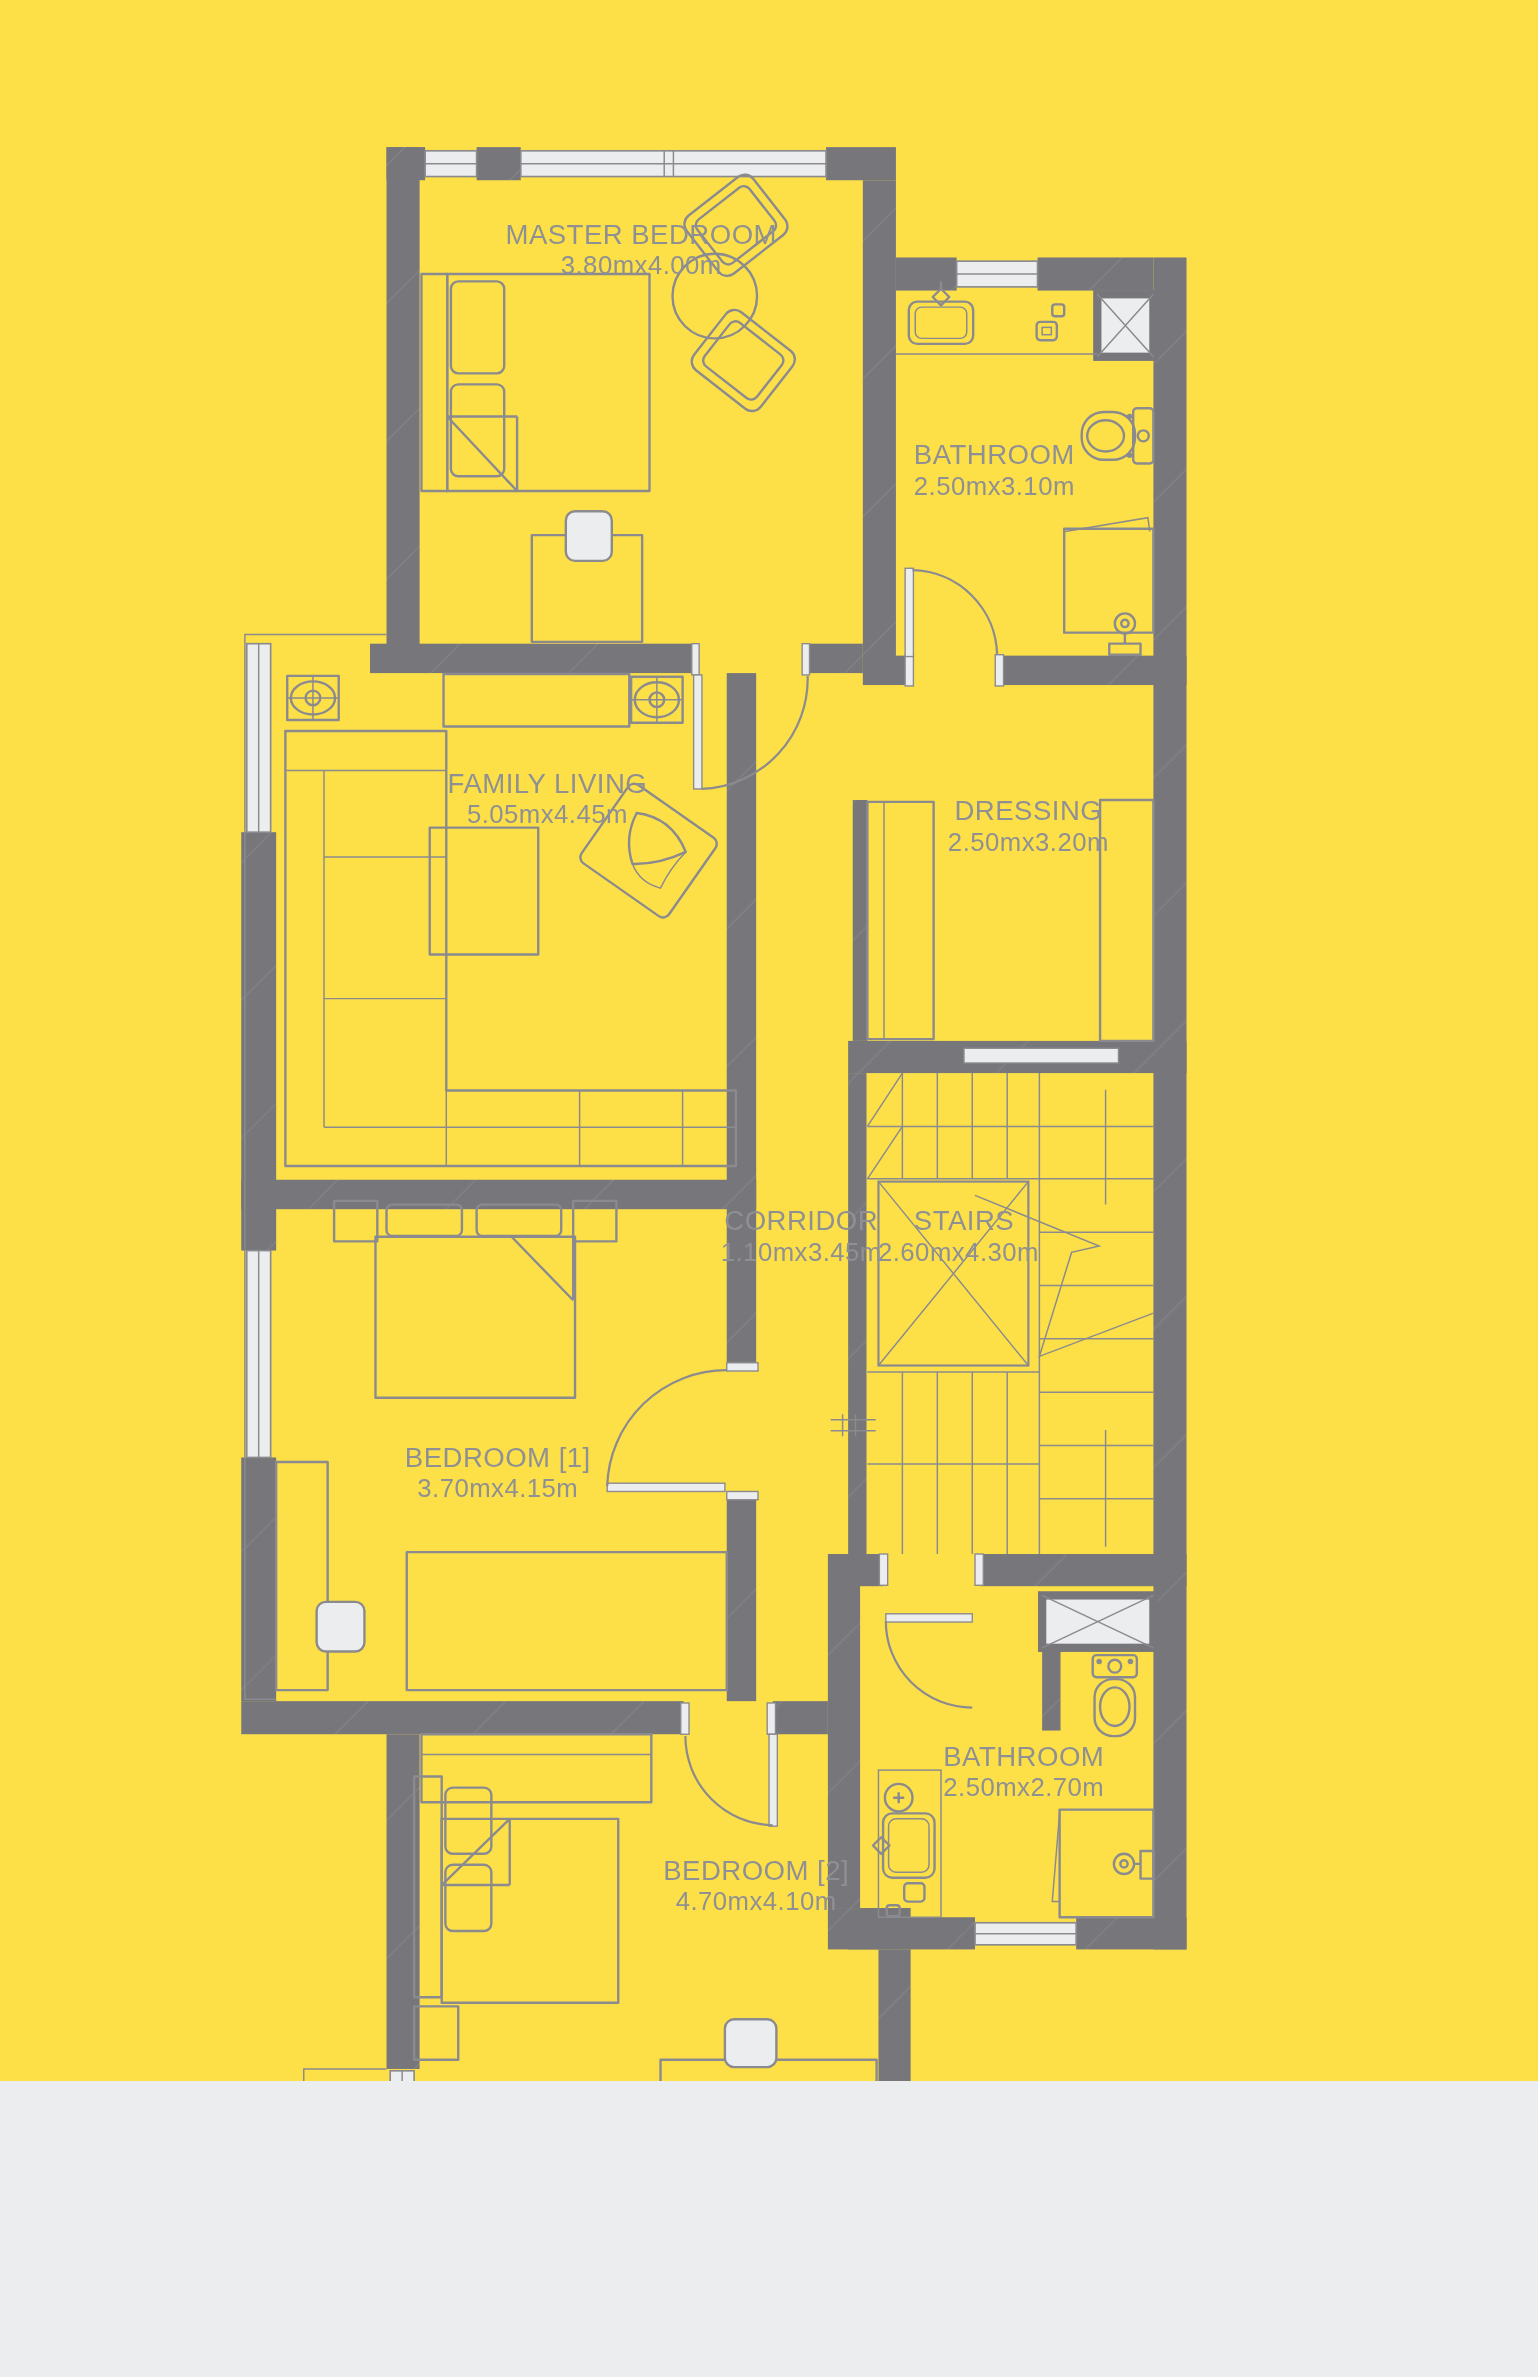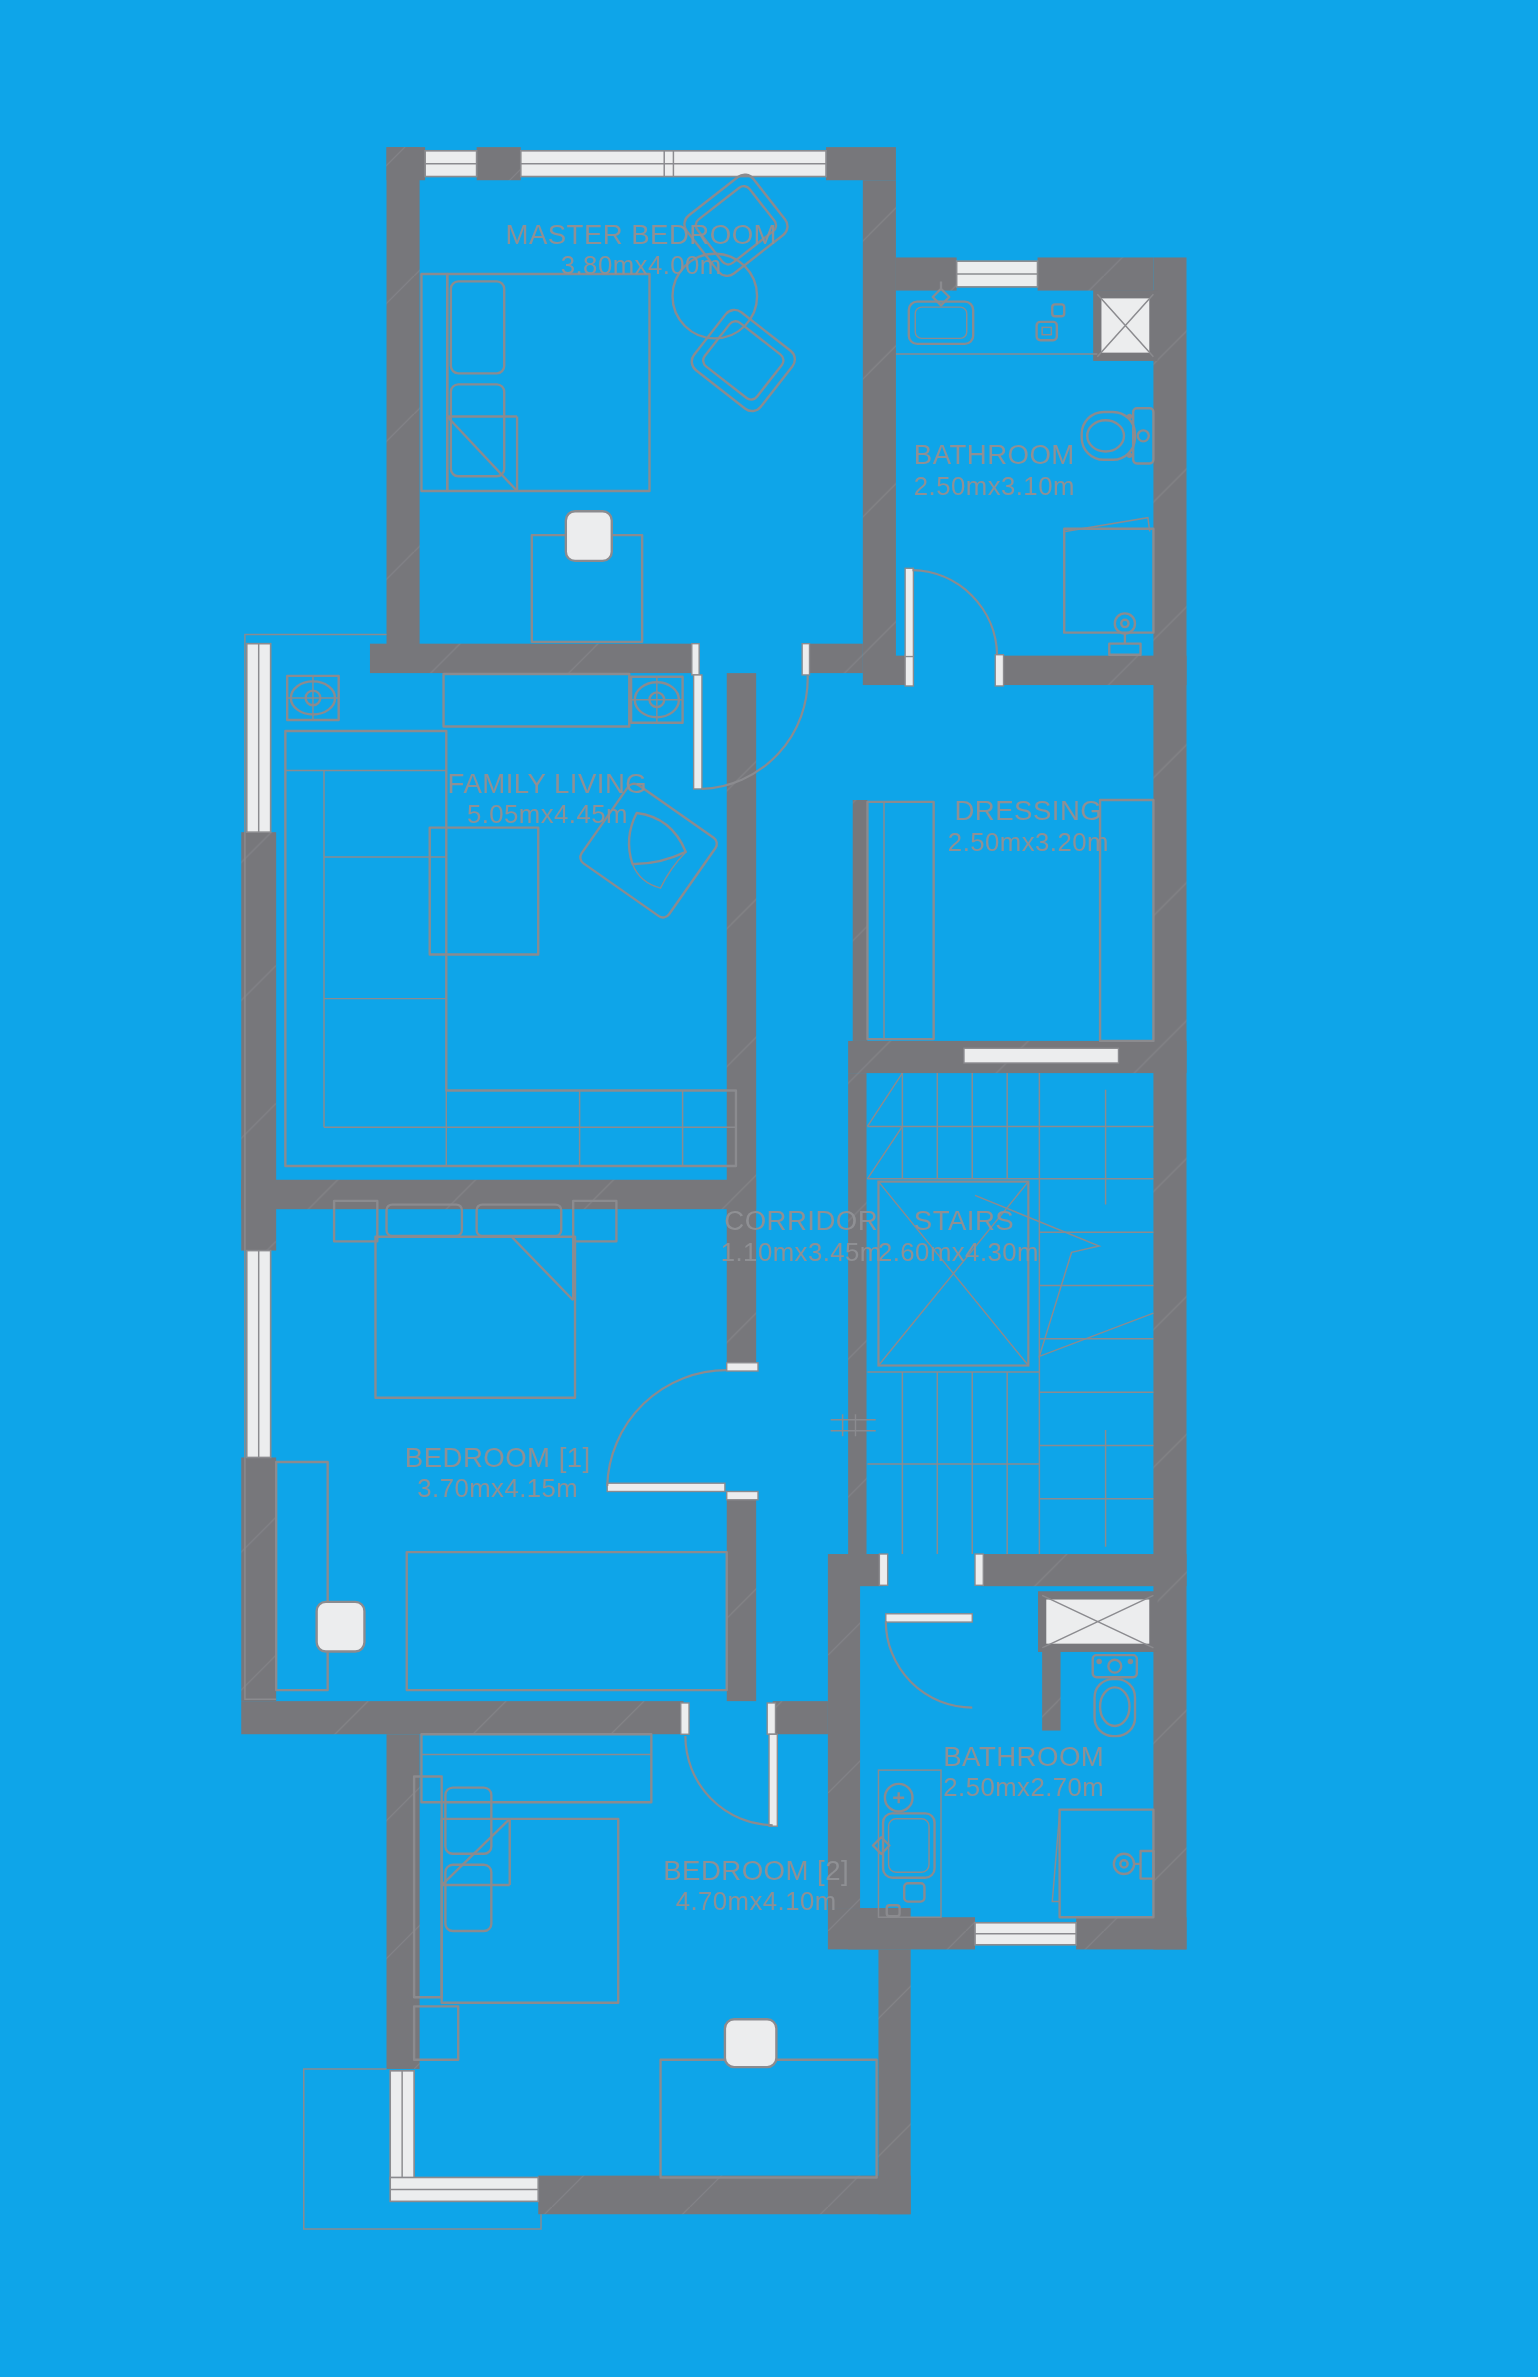--- a/index.html
+++ b/index.html
@@ -1,16 +1,16 @@
 <!DOCTYPE html>
 <html style="font-size:14.7px"><head>
 <meta charset="utf-8">
 <style>
   html,body{margin:0;padding:0;background:#ecedee;}
-  #stage{position:relative;width:1539px;height:2377px;background:#0ea5e9;overflow:hidden;
+  #stage{position:relative;width:1539px;height:2081px;background:#fde047;overflow:hidden;
          font-family:"Liberation Sans", sans-serif;}
   svg{position:absolute;left:0;top:0;}
   .w{fill:url(#hatch);}
   .ln{stroke:#8b8b8f;stroke-width:2.4;fill:none;}
   .lnthin{stroke:#8b8b8f;stroke-width:1.6;fill:none;}
   .furn{stroke:#8b8b8f;stroke-width:2.6;fill:none;stroke-linejoin:round;}
   .furnbg{stroke:#8b8b8f;stroke-width:2.6;fill:#ecedee;stroke-linejoin:round;}
   .glass{fill:#ecedee;stroke:#8b8b8f;stroke-width:1.8;}
   .jamb{fill:#ecedee;stroke:#8b8b8f;stroke-width:1.5;}
   .rn{font:30px "Liberation Sans", sans-serif;fill:#8f9094;letter-spacing:0.5px;}

